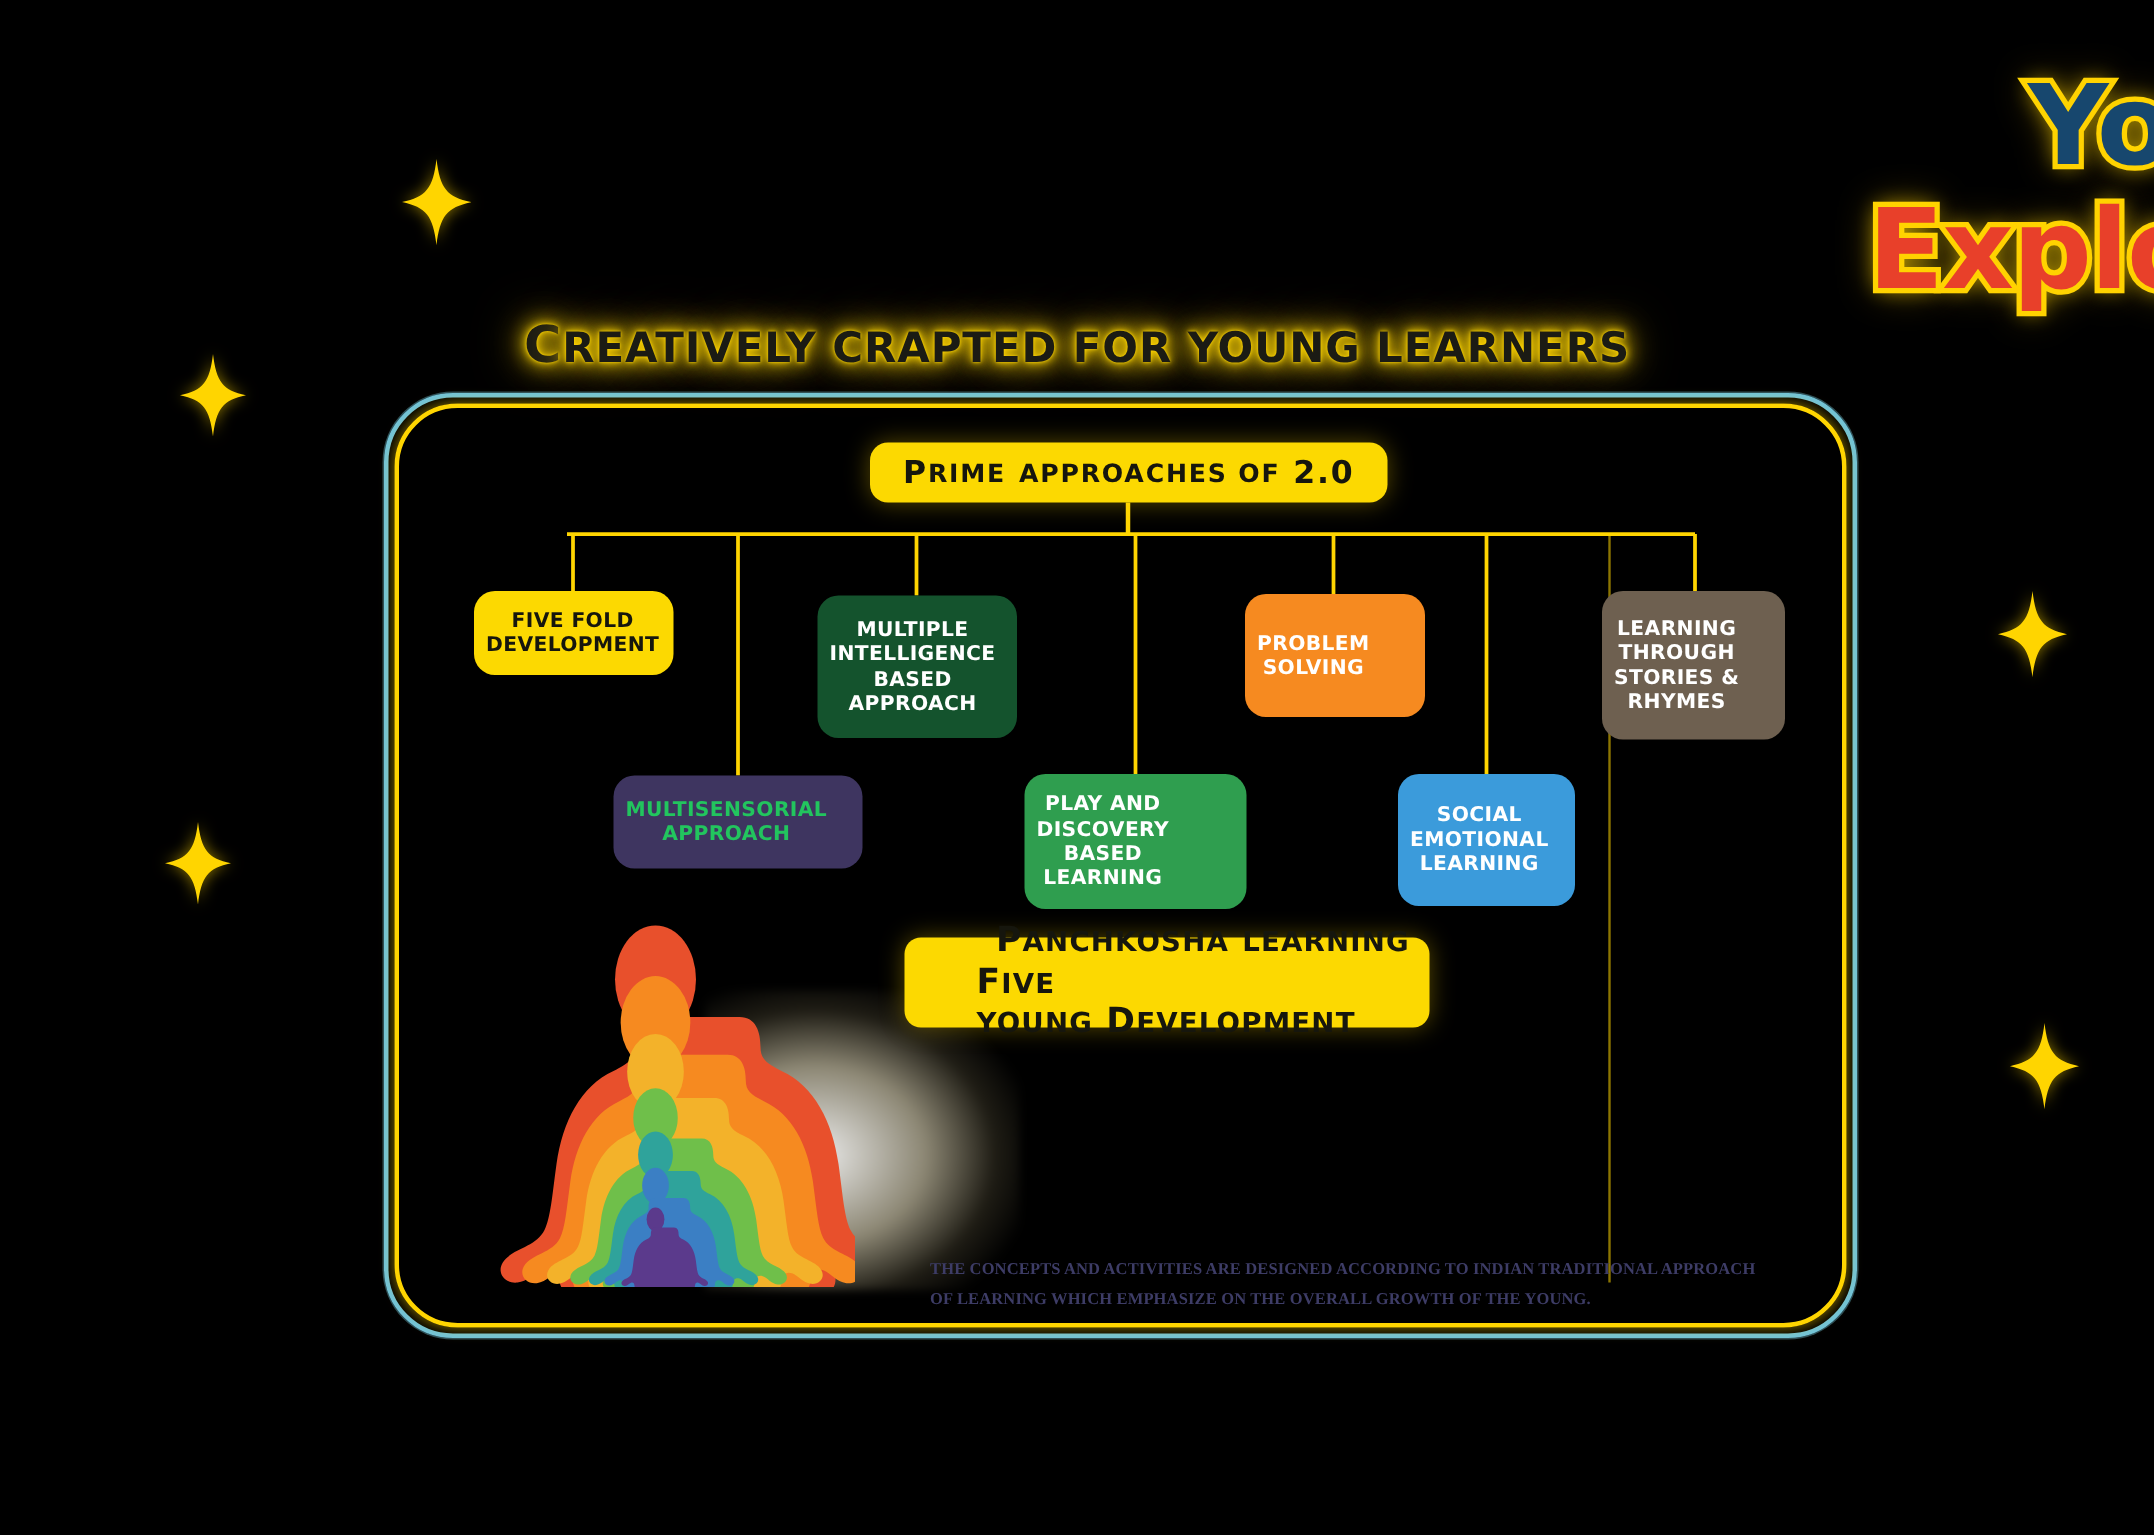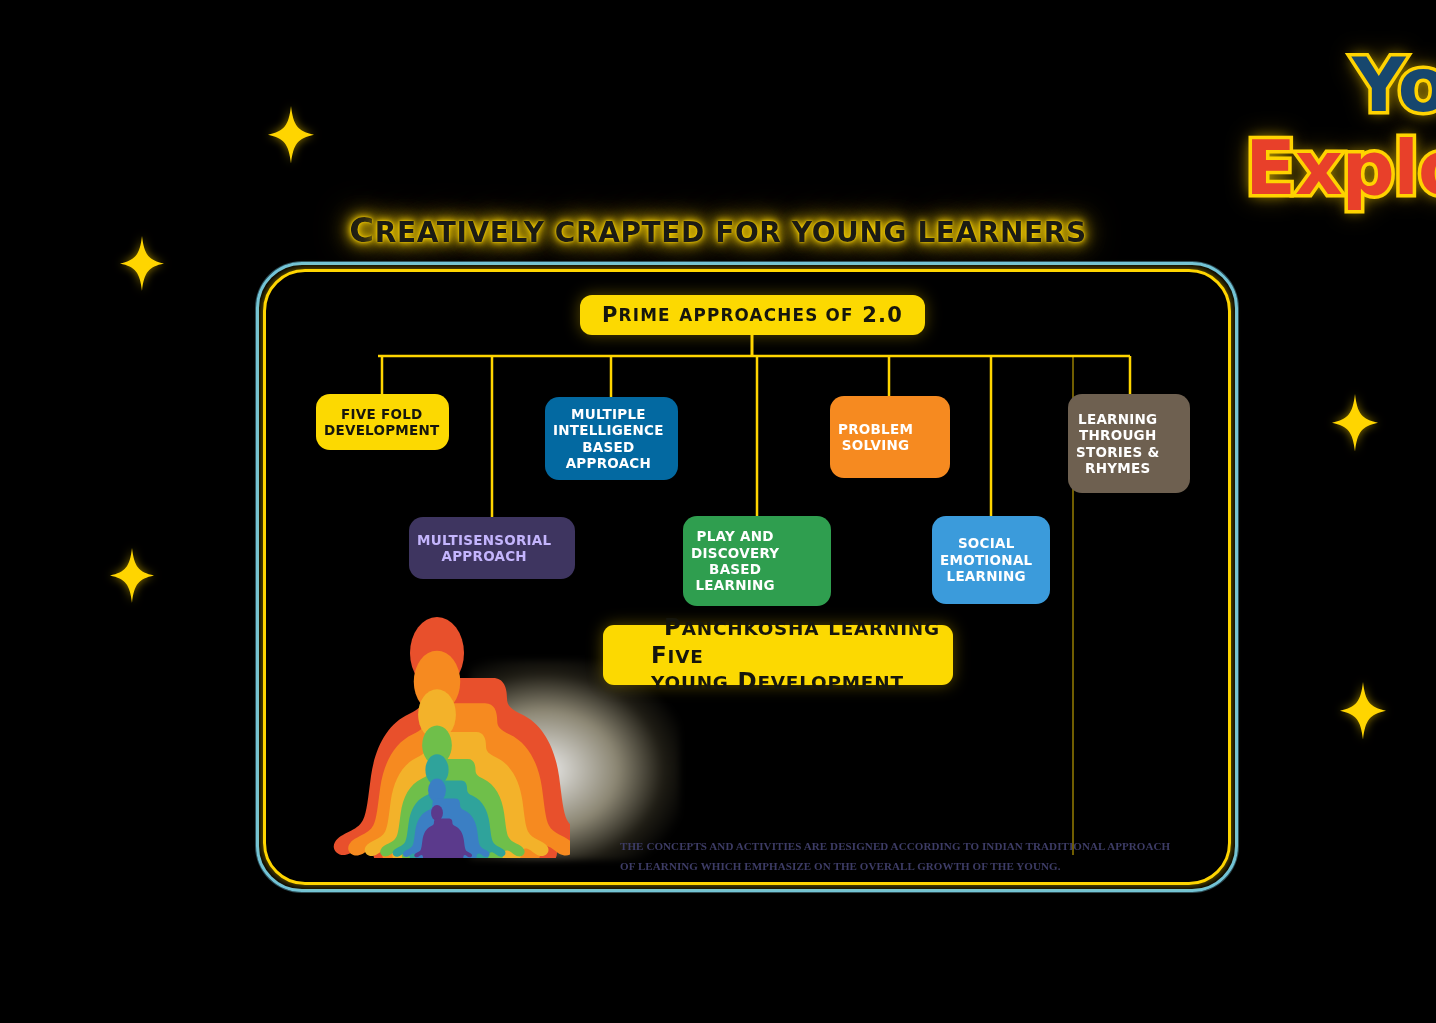--- a/index.html
+++ b/index.html
@@ -169,24 +169,24 @@
   </svg>
 
 <div id="prime" class="pill">
   <span>P</span><span class="sc">RIME</span>&nbsp;<span class="sc">APPROACHES OF</span>&nbsp;<span>2.0</span>
 </div>
 
 <div id="nodes">
     <div class="node" style="left: 316px; top: 394px; width: 133px; height: 56px; background: rgb(252, 217, 1); color: rgb(22, 22, 13);">
       <span>FIVE FOLD<br>DEVELOPMENT</span>
     </div>
-    <div class="node" style="left: 409px; top: 517px; width: 166px; height: 62px; background: rgb(62, 53, 96); color: #c4b5fd;">
+    <div class="node" style="left: 409px; top: 517px; width: 166px; height: 62px; background: rgb(62, 53, 96); color: #22c55e;">
       <span>MULTISENSORIAL<br>APPROACH</span>
     </div>
-    <div class="node" style="left: 545px; top: 397px; width: 133px; height: 83px; background: #0369a1; color: rgb(255, 255, 255);">
+    <div class="node" style="left: 545px; top: 397px; width: 133px; height: 95px; background: #14532d; color: rgb(255, 255, 255);">
       <span>MULTIPLE<br>INTELLIGENCE<br>BASED<br>APPROACH</span>
     </div>
     <div class="node" style="left: 683px; top: 516px; width: 148px; height: 90px; background: rgb(47, 158, 79); color: rgb(255, 255, 255);">
       <span>PLAY AND<br>DISCOVERY<br>BASED<br>LEARNING</span>
     </div>
     <div class="node" style="left: 830px; top: 396px; width: 120px; height: 82px; background: rgb(246, 138, 32); color: rgb(255, 255, 255);">
       <span>PROBLEM<br>SOLVING</span>
     </div>
     <div class="node" style="left: 932px; top: 516px; width: 118px; height: 88px; background: rgb(59, 155, 219); color: rgb(255, 255, 255);">
       <span>SOCIAL<br>EMOTIONAL<br>LEARNING</span>

